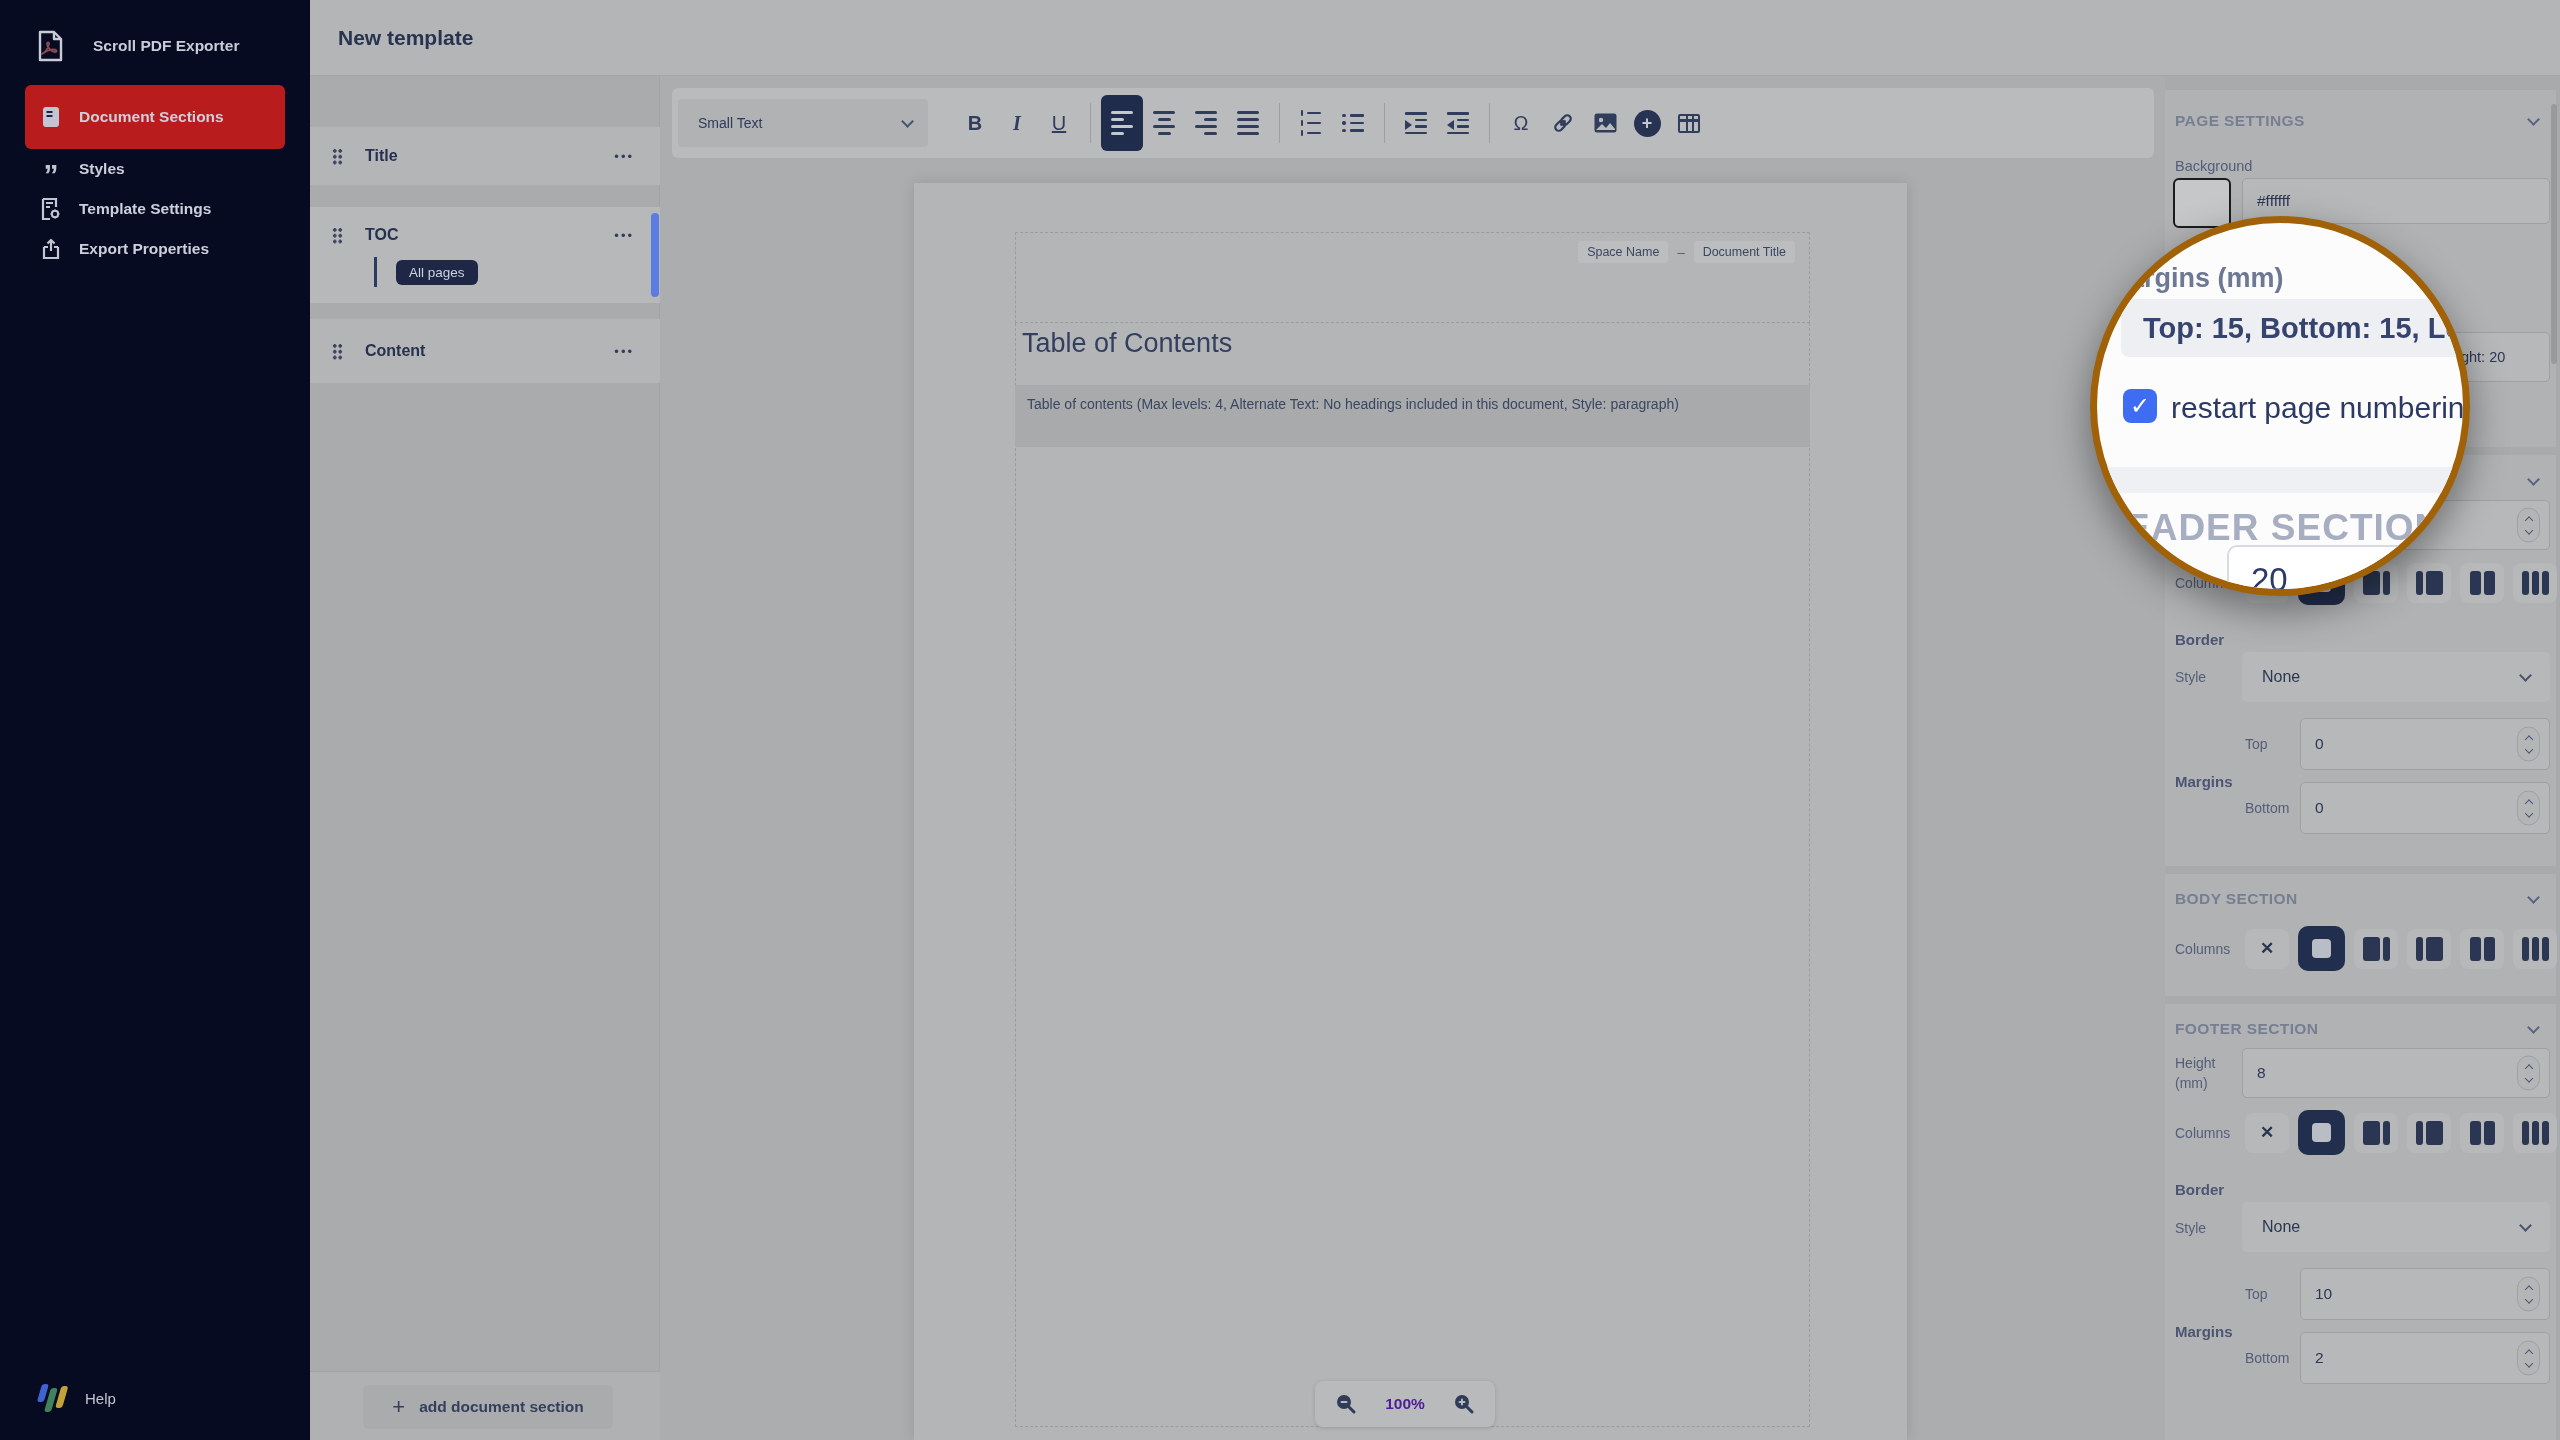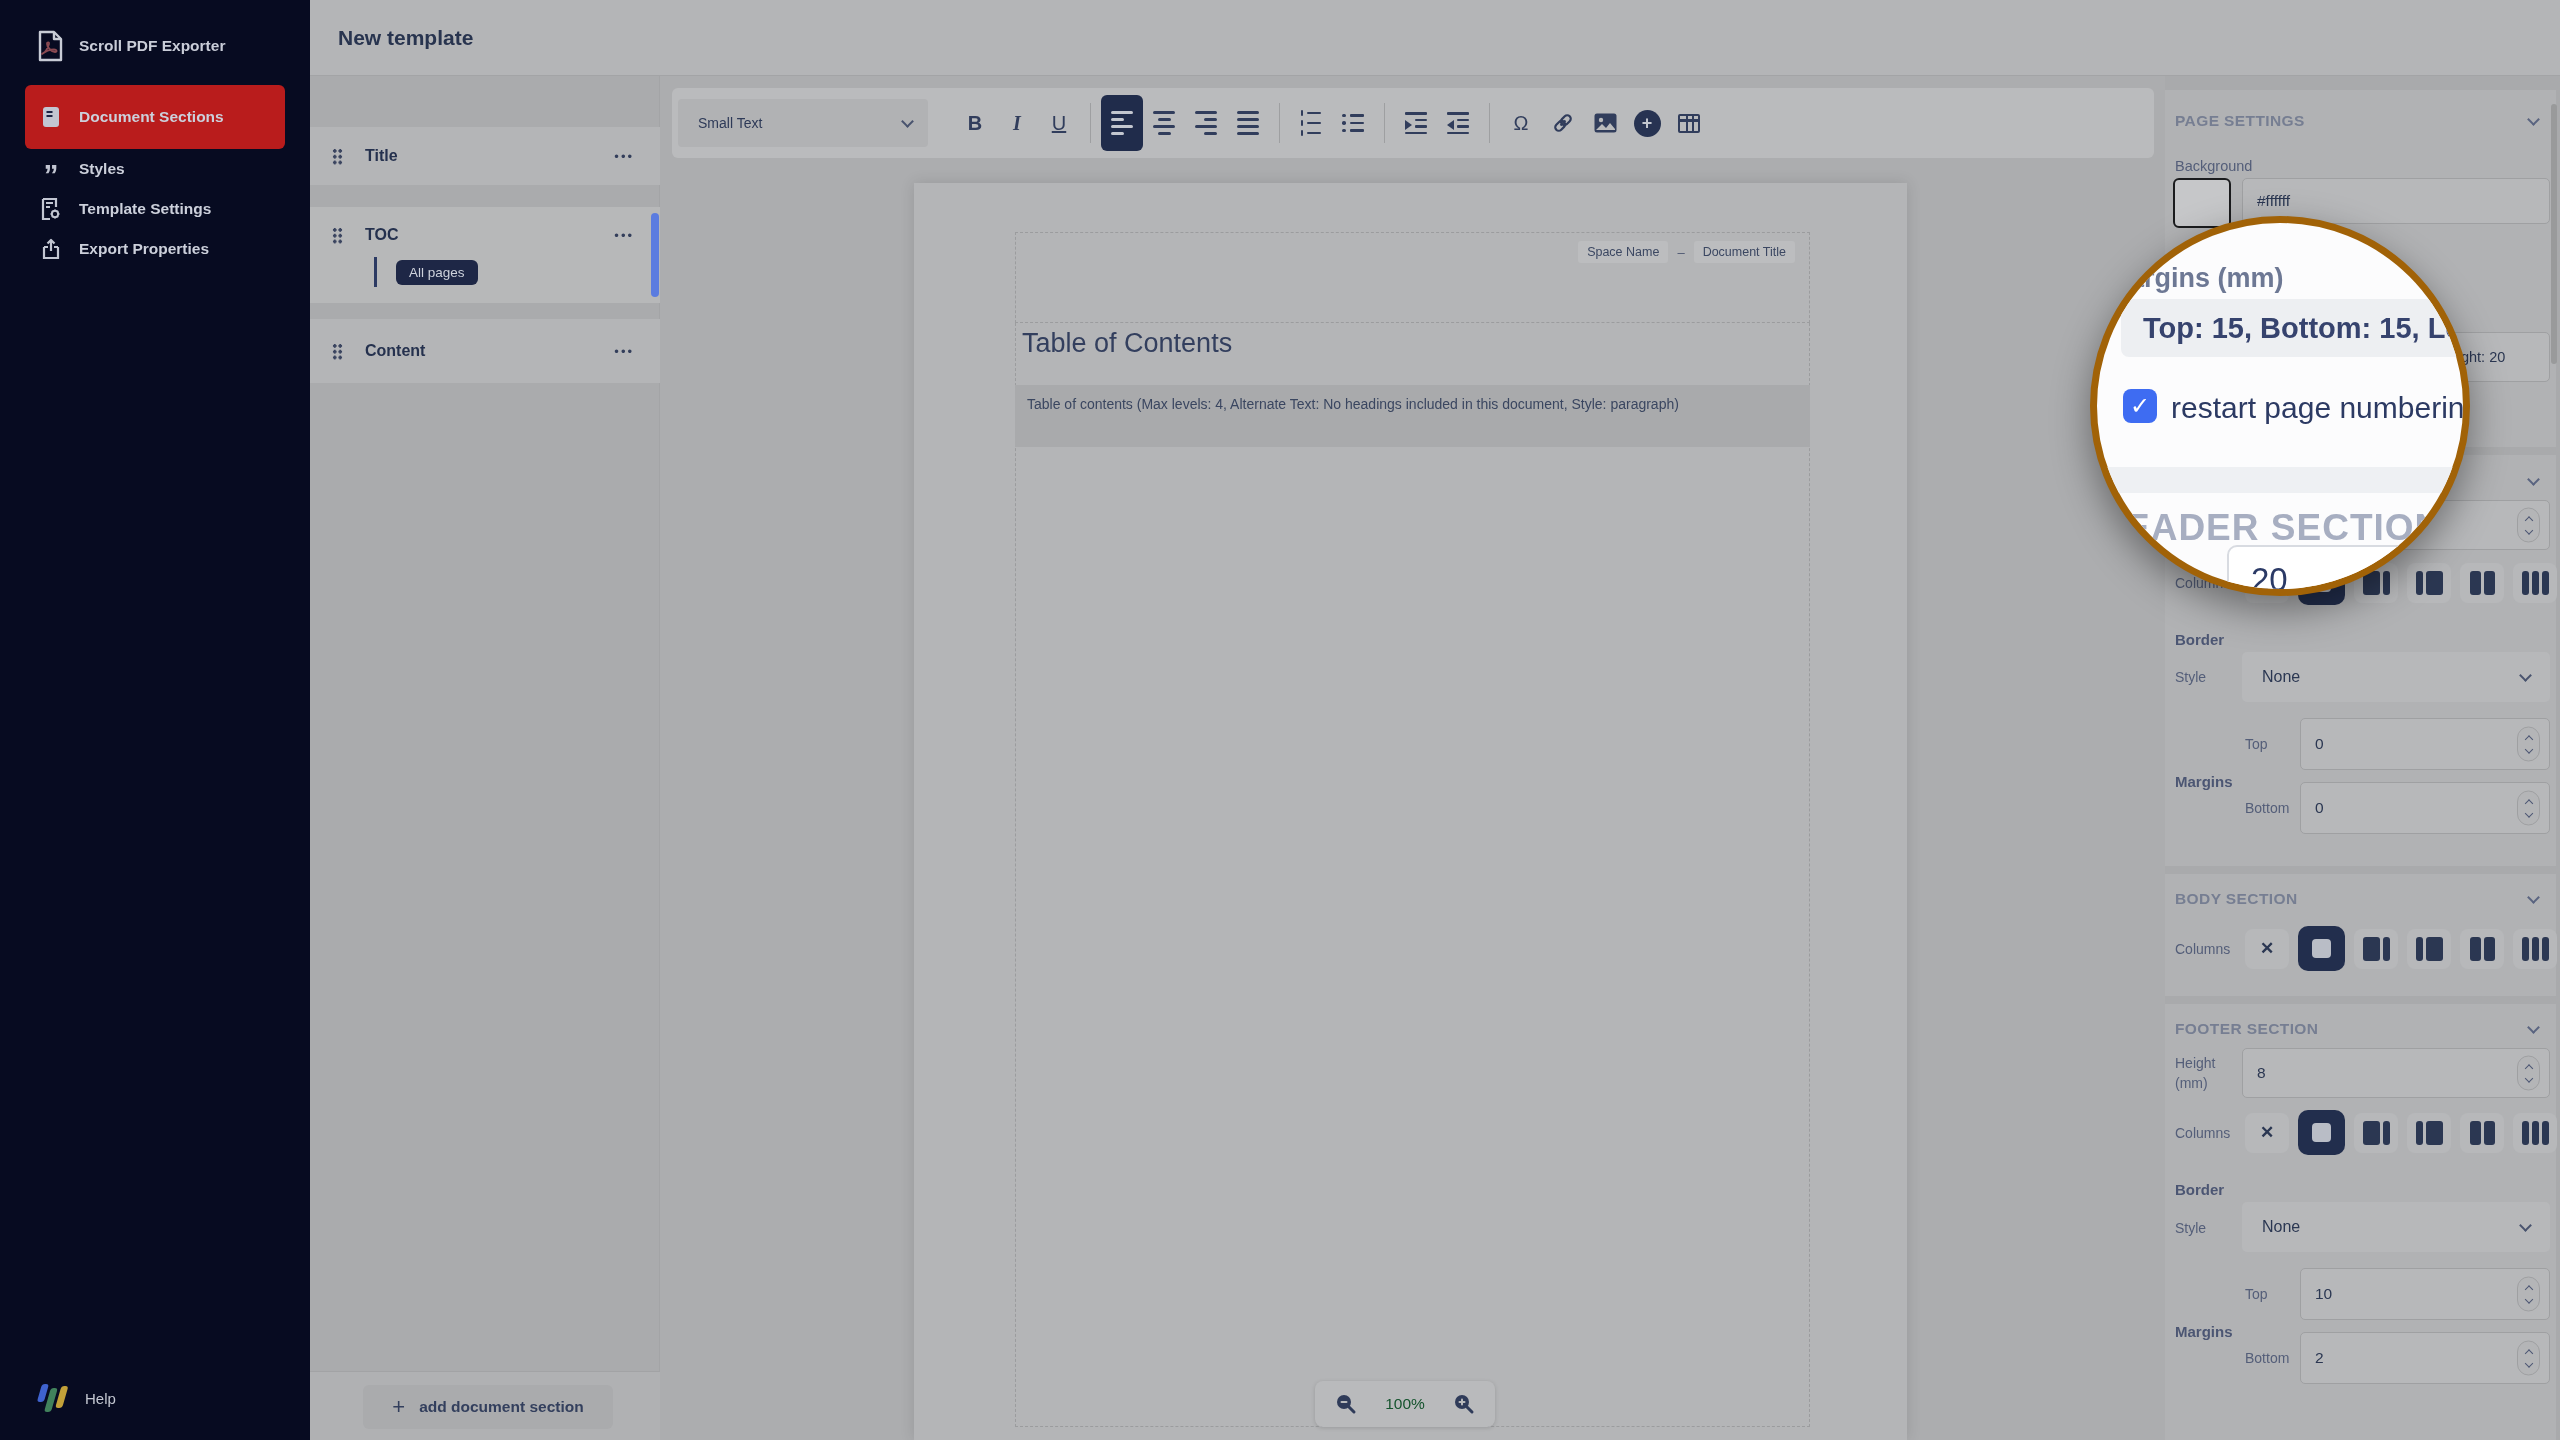--- a/index.html
+++ b/index.html
@@ -10,21 +10,21 @@
   
   #topbar { left:310px; top:0; width:2250px; height:76px; background:#b4b5b7; border-bottom:1px solid #a3a4a6; }
   #topbar .title { position:absolute; left:28px; top:50%; transform:translateY(-50%); font-size:21px; font-weight:700; color:#28344f; }
   #topbar .right { position:absolute; right:36px; top:0; height:100%; display:flex; align-items:center; gap:30px; }
   .revert { display:flex; align-items:center; gap:10px; font-size:16px; color:#3b4763; cursor:pointer; }
   .btn-save { background:#2e4da6; color:#dcdfe6; font-size:15.5px; font-weight:600; border:none; border-radius:4px; padding:10px 18px; cursor:pointer; }
   .btn-close { background:none; border:none; font-size:16px; color:#3b4763; cursor:pointer; }
 
   
   #sidebar { left:0; top:0; width:310px; height:1440px; background:#070b21; }
-  .logo-row { position:absolute; left:36px; top:30px; display:flex; align-items:center; gap:14px; }
+  .logo-row { position:absolute; left:36px; top:30px; display:flex; align-items:center; gap:28px; }
   .logo-row .app-title { font-size:15.5px; font-weight:600; color:#c9cdd8; }
   .nav { position:absolute; left:0; top:85px; width:100%; }
   .nav-item { display:flex; align-items:center; gap:16px; height:40px; margin:0 25px; padding:0 14px; border-radius:6px; font-size:15.5px; font-weight:600; color:#ccd0db; cursor:pointer; }
   .nav-item.active { background:#b91c1c; height:64px; }
   .nav-ico { width:24px; display:flex; justify-content:center; align-items:center; color:#c2c6d2; }
   .help-row { position:absolute; left:38px; bottom:28px; display:flex; align-items:center; gap:20px; font-size:15px; color:#c3c7d1; cursor:pointer; }
   .help-ico { display:flex; gap:3px; transform:skewX(-16deg); }
   .help-ico i { display:block; width:7px; border-radius:3px; }
   .help-ico i.b { height:18px; background:#3f63cf; margin-top:0; }
   .help-ico i.g { height:24px; background:#41825c; margin-top:4px; }
@@ -82,21 +82,21 @@
   
   .page { position:absolute; left:253px; top:107px; width:993px; height:1257px; background:#b4b5b7; box-shadow:0 0 14px rgba(0,0,0,0.12); }
   .hdr-box { position:absolute; left:101px; top:49px; width:795px; height:91px; border:1px dashed #9b9c9e; }
   .body-box { position:absolute; left:101px; top:140px; width:795px; height:1104px; border:1px dashed #9b9c9e; border-top:none; }
   .chips { position:absolute; right:14px; top:8px; display:flex; align-items:center; gap:9px; }
   .chip { background:#bcbdbf; border-radius:3px; padding:4px 9px; font-size:12.5px; color:#3b4762; }
   .chips .dash { font-size:13px; color:#4a5570; }
   .doc-h1 { position:absolute; left:108px; top:145px; font-size:27px; font-weight:500; color:#333f5e; }
   .toc-block { position:absolute; left:101px; top:202px; width:795px; height:62px; background:#a9aaac; padding:9px 12px; font-size:14px; line-height:1.55; color:#3a4660; }
   .zoom-pill { position:absolute; left:654px; top:1305px; width:180px; height:46px; background:#b9babc; border-radius:8px; display:flex; align-items:center; justify-content:space-between; padding:0 20px; box-shadow:0 1px 4px rgba(0,0,0,0.15); }
-  .zoom-pill .lvl { font-size:15.5px; font-weight:400; color:#14532d; }
+  .zoom-pill .lvl { font-size:15.5px; font-weight:700; color:#4c1d95; }
 
   
   #rightpanel { left:2165px; top:76px; width:395px; height:1364px; background:#a9aaac; }
   .card { position:absolute; left:0; width:391px; background:#b1b2b4; }
   .card-h { position:absolute; left:10px; right:18px; display:flex; justify-content:space-between; align-items:center; }
   .card-h span { font-size:15.5px; font-weight:700; letter-spacing:.4px; color:#767e92; }
   .card-h .chev { border-color:#5a6480; }
   .plabel { position:absolute; font-size:14.5px; color:#545e79; }
   .grouplabel { position:absolute; font-size:15px; font-weight:600; color:#4c5673; }
   .pinput { position:absolute; height:46px; background:#b7b8ba; border:1px solid #9fa0a2; border-radius:5px; display:flex; align-items:center; padding:0 14px; font-size:15.5px; color:#2b3752; }

